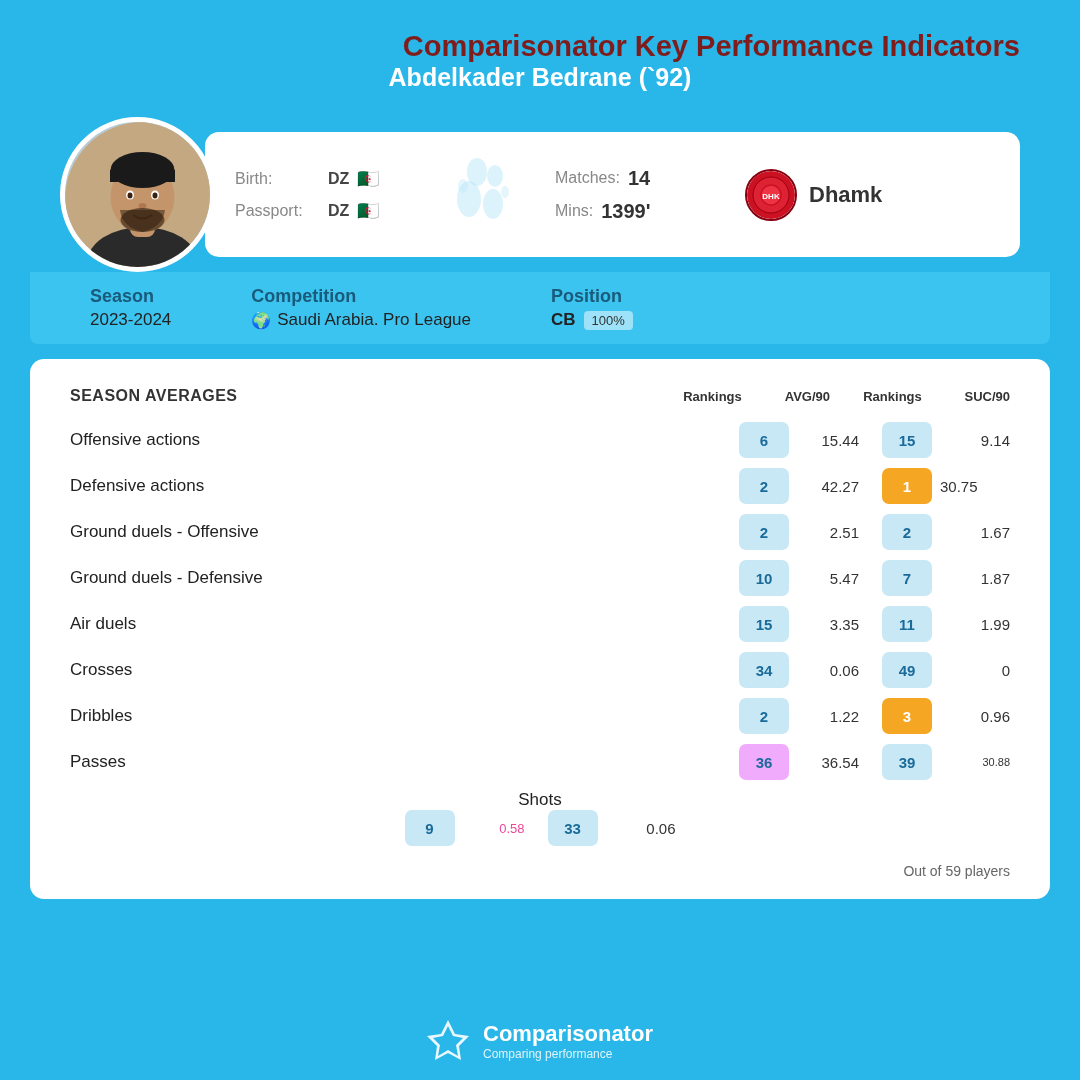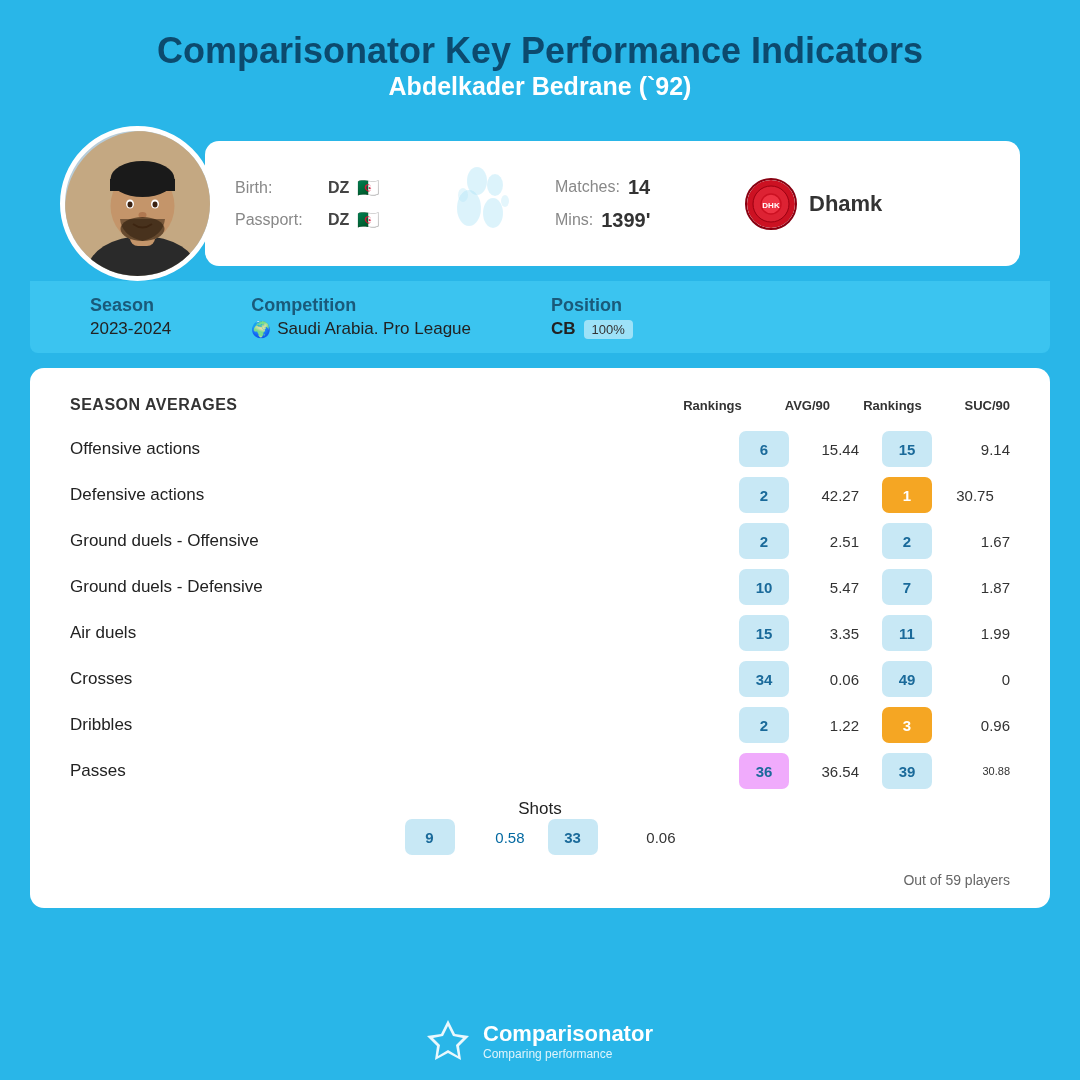--- a/index.html
+++ b/index.html
@@ -11,21 +11,21 @@
       overflow: hidden;
       position: relative;
     }
   </style>
 </head>
 <body>
 
 <div style="background:#29b6e8; padding: 30px 60px 0 60px;">
 
   <div style="text-align:center; margin-bottom:25px;">
-    <div style="color:#0c4a6e; font-size:36px; font-weight:800; font-family:Arial,sans-serif;">Comparisonator Key Performance Indicators</div>
+    <div style="color:#7f1d1d; font-size:29px; font-weight:800; font-family:Arial,sans-serif;text-align:right;">Comparisonator Key Performance Indicators</div>
     <div style="color:white; font-size:25px; font-weight:800; font-family:Arial,sans-serif;">Abdelkader Bedrane (`92)</div>
   </div>
 
   <div style="display:flex; align-items:center; gap:0; margin-bottom:0; position:relative;">
 
     <div style="width:155px; height:155px; border-radius:50%; background:#b8ccd8; border:5px solid white; overflow:hidden; flex-shrink:0; margin-right:-10px; z-index:2; position:relative;">
       <svg viewBox="0 0 155 155" width="155" height="155" xmlns="http://www.w3.org/2000/svg">
 
         <circle cx="77.5" cy="77.5" r="77.5" fill="#c4a882"></circle>
 
@@ -170,21 +170,21 @@
         <div style="width:50px; height:36px; background:#c8e8f5; border-radius:7px; display:flex; align-items:center; justify-content:center; font-size:15px; font-weight:bold; color:#1a6a9a; margin-right:8px;">
           2
         </div>
         <div style="width:70px; text-align:right; font-size:15px; color:#333; font-family:Arial,sans-serif; padding-right:8px;">
           42.27
         </div>
         <div style="width:15px;"></div>
         <div style="width:50px; height:36px; background:#f5a623; border-radius:7px; display:flex; align-items:center; justify-content:center; font-size:15px; font-weight:bold; color:white; margin-right:8px;">
           1
         </div>
-        <div style="width:70px; text-align:center; font-size:15px; color:#333; font-family:Arial,sans-serif;">
+        <div style="width:70px; text-align:left; font-size:15px; color:#333; font-family:Arial,sans-serif;">
           30.75
         </div>
       </div>
     </div>
       <div style="display: flex; align-items: center; padding: 5px 0px;">
       <div style="flex:1; font-size:17px; color:#222; font-family:Arial,sans-serif;">
         Ground duels - Offensive
       </div>
       <div style="display:flex; align-items:center; gap:0;">
         <div style="width:50px; height:36px; background:#c8e8f5; border-radius:7px; display:flex; align-items:center; justify-content:center; font-size:15px; font-weight:bold; color:#1a6a9a; margin-right:8px;">
@@ -303,21 +303,21 @@
       </div>
     </div>
       <div style="display: flex; align-items: center; padding: 5px 0px; flex-direction: column;">
       <div style="flex:1; font-size:17px; color:#222; font-family:Arial,sans-serif;">
         Shots
       </div>
       <div style="display:flex; align-items:center; gap:0;">
         <div style="width:50px; height:36px; background:#c8e8f5; border-radius:7px; display:flex; align-items:center; justify-content:center; font-size:15px; font-weight:bold; color:#1a6a9a; margin-right:8px;">
           9
         </div>
-        <div style="width:70px; text-align:right; font-size:15px; color:#0369a1; font-family:Arial,sans-serif; padding-right:8px;">
+        <div style="width:70px; text-align:right; font-size:13px; color:#ec4899; font-family:Arial,sans-serif; padding-right:8px;">
           0.58
         </div>
         <div style="width:15px;"></div>
         <div style="width:50px; height:36px; background:#c8e8f5; border-radius:7px; display:flex; align-items:center; justify-content:center; font-size:15px; font-weight:bold; color:#1a6a9a; margin-right:8px;">
           33
         </div>
         <div style="width:70px; text-align:right; font-size:15px; color:#333; font-family:Arial,sans-serif;">
           0.06
         </div>
       </div>

